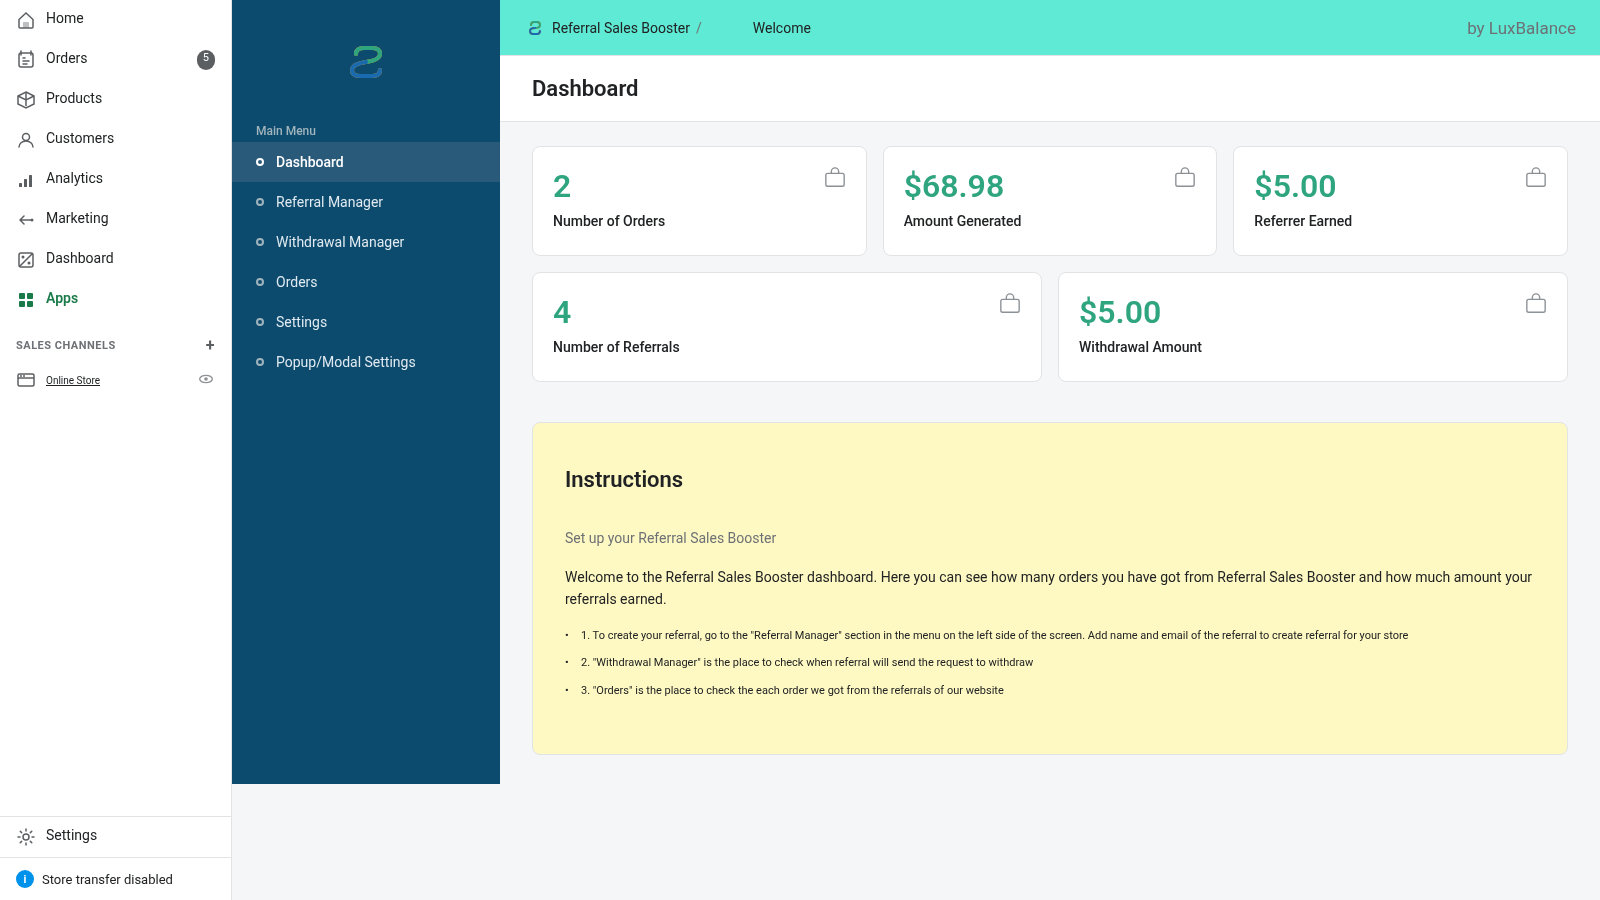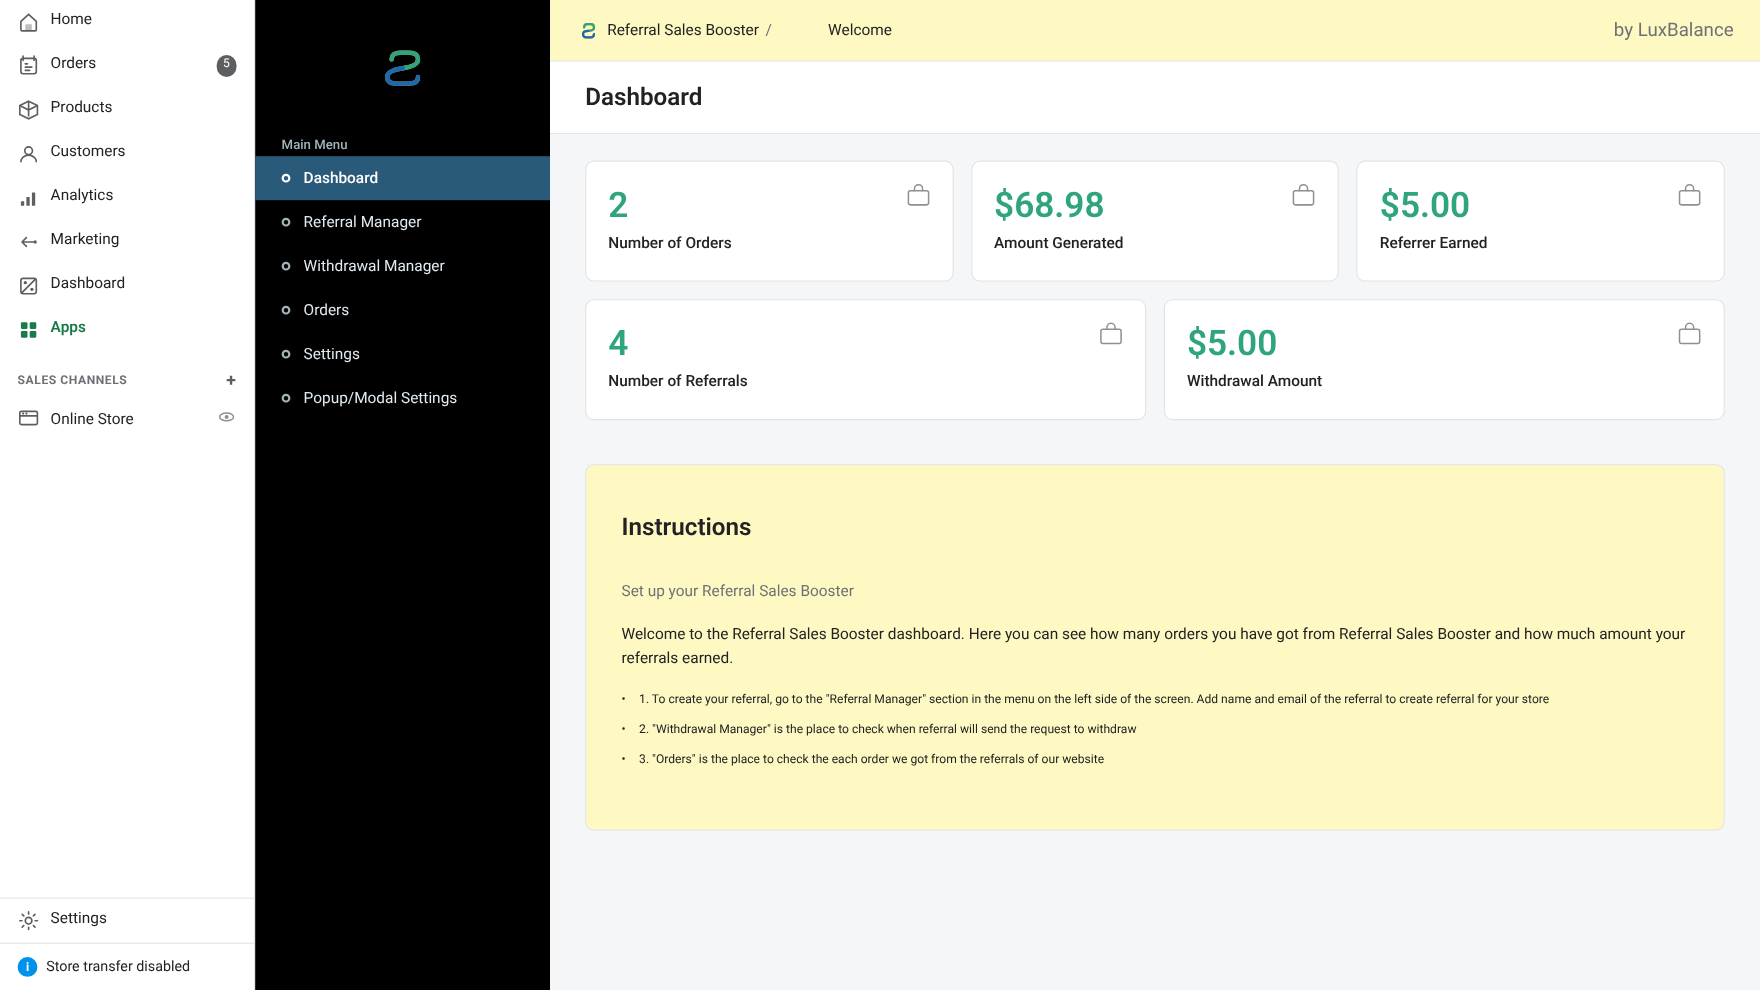--- a/index.html
+++ b/index.html
@@ -49,21 +49,22 @@
       justify-content: space-between;
     }
     .shopify-sidebar .section-label .plus-btn { cursor: pointer; color: #5c5f62; font-size: 16px; }
     .shopify-sidebar .online-store-item {
       display: flex;
       align-items: center;
       gap: 10px;
       padding: 10px 16px;
       cursor: pointer;
       color: #202223;
-      font-size: 14px;
+      font-size: 10px;
+      text-decoration: underline;
     }
     .shopify-sidebar .online-store-item .eye-icon { margin-left: auto; color: #5c5f62; }
     .shopify-sidebar-bottom {
       margin-top: auto;
       border-top: 1px solid #e1e3e5;
     }
     .shopify-sidebar-bottom .nav-item { color: #202223; }
     .store-transfer-bar {
       background: #fff;
       border-top: 1px solid #e1e3e5;
@@ -81,26 +82,26 @@
       display: flex; align-items: center; justify-content: center;
       color: #fff;
       font-size: 11px;
       font-weight: bold;
       flex-shrink: 0;
     }
 
     
     .app-sidebar {
       width: 268px;
-      background: #000000;
+      background: #0c4a6e;
       color: #fff;
       display: flex;
       flex-direction: column;
       flex-shrink: 0;
-      height: 900px;
+      height: 784px;
     }
     .app-sidebar-logo {
       padding: 32px 24px 24px;
       display: flex;
       align-items: center;
       justify-content: center;
     }
     .app-sidebar-logo svg { width: 60px; height: 60px; }
     .app-sidebar-section-label {
       font-size: 12px;
@@ -124,21 +125,21 @@
 
     
     .main-content {
       flex: 1;
       display: flex;
       flex-direction: column;
       height: 900px;
       overflow: hidden;
     }
     .top-bar {
-      background: #fef9c3;
+      background: #5eead4;
       border-bottom: 1px solid #e1e3e5;
       padding: 0 24px;
       height: 56px;
       display: flex;
       align-items: center;
       justify-content: space-between;
       flex-shrink: 0;
     }
     .breadcrumb {
       display: flex;

